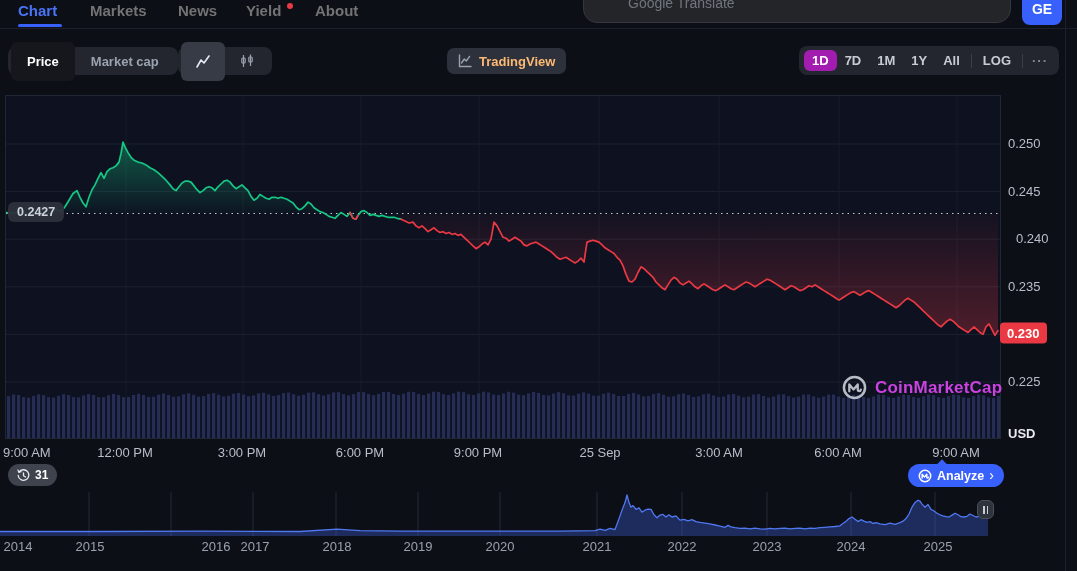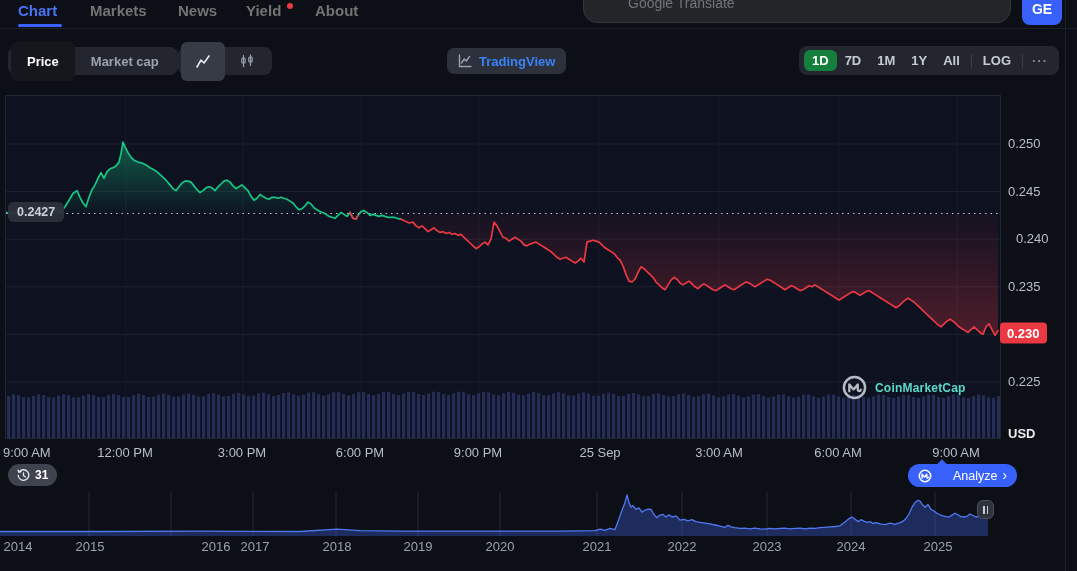--- a/index.html
+++ b/index.html
@@ -27,42 +27,42 @@
   .chip.dark{background:#15171d;color:#fff;}
   .chip.lite{background:#363b46;}
   .chip.ghost{color:#9aa2af;background:transparent;}
   .btn{position:absolute;display:flex;align-items:center;background:#2c313b;border-radius:7px;cursor:pointer;
        box-sizing:border-box;}
   .dd{position:absolute;background:#23262e;border-radius:8px;display:flex;align-items:center;cursor:pointer;
       box-sizing:border-box;}
   .rangebar{position:absolute;left:799px;top:46px;height:29px;background:#23262e;border-radius:8px;
             display:flex;align-items:center;padding:0 5px;box-sizing:border-box;}
   .rbtn{padding:3px 8px;border-radius:6px;font-size:13px;font-weight:700;color:#c7ccd4;cursor:pointer;}
-  .rbtn.active{background:#15803d;color:#fff;text-align:center;}
+  .rbtn.active{background:#a21caf;color:#fff;text-align:center;}
   .rsep{width:1px;height:14px;background:#3a3f4a;margin:0 3px;}
   .rmore{color:#828998;font-size:13px;font-weight:700;padding:3px 6px;cursor:pointer;letter-spacing:1px;}
   
   .chart-frame{position:absolute;left:5px;top:95px;width:994px;height:342px;background:#0d1120;
                border:1px solid #1f2634;box-sizing:content-box;}
   .ytick{position:absolute;left:1008px;transform:translateY(-50%);font-size:13px;color:#b9bec9;}
   .usd{position:absolute;left:1008px;transform:translateY(-50%);font-size:13px;font-weight:700;color:#e8eaee;}
   .price-badge{position:absolute;left:1000px;transform:translateY(-50%);background:#ea3943;color:#fff;
                font-size:13px;font-weight:700;padding:3px 7px;border-radius:4px;}
   .base-pill{position:absolute;left:8px;transform:translateY(-50%);background:rgba(45,50,60,.95);color:#ccd1da;
              font-size:12.5px;font-weight:700;padding:3px 9px;border-radius:6px;}
   .xtick{position:absolute;top:445px;font-size:13px;color:#b9bec9;white-space:nowrap;}
   .watermark{position:absolute;left:842px;top:375px;display:flex;align-items:center;gap:8px;opacity:.93;}
-  .watermark span{font-size:12px;font-weight:700;color:#5eead4;letter-spacing:.2px;}
+  .watermark span{font-size:17px;font-weight:700;color:#d946ef;letter-spacing:.2px;}
   
   .hist-pill{position:absolute;left:8px;top:464px;height:22px;background:#3e434d;border-radius:11px;
              display:flex;align-items:center;gap:5px;padding:0 9px;cursor:pointer;}
   .hist-pill b{font-size:12px;color:#fff;}
   .analyze{position:absolute;left:908px;top:464px;height:23px;background:#3861fb;border-radius:12px;
            display:flex;align-items:center;gap:5px;padding:0 10px;cursor:pointer;color:#fff;}
-  .analyze b{font-size:12.5px;font-weight:400;margin-left:16px;}
+  .analyze b{font-size:12.5px;font-weight:700;}
   .analyze .chev{font-size:14px;line-height:1;margin-top:-2px;}
   .analyze::before{content:"";position:absolute;left:30px;top:-3px;width:8px;height:8px;background:#3861fb;
                    transform:rotate(45deg);}
   
   .mini-wrap{position:absolute;left:0;top:491px;width:1065px;height:46px;}
   .year{position:absolute;top:539px;transform:translateX(-50%);font-size:13px;color:#9aa1ad;}
   .handle{position:absolute;left:977px;top:500px;width:17px;height:19px;background:#2f333d;border:1px solid #4a4f59;
           border-radius:6px;display:flex;align-items:center;justify-content:center;gap:2px;cursor:ew-resize;box-sizing:border-box;}
   .handle i{display:block;width:1.5px;height:8px;background:#c9cdd4;}
 </style>
@@ -113,21 +113,21 @@
         <rect x="8.8" y="3" width="3.4" height="5" rx="1" fill="none" stroke="#9aa2af" stroke-width="1.2"></rect>
       </svg>
     </div>
   </div>
 
   <div class="btn" style="left:447px;top:48px;height:26px;padding:0 11px;gap:7px">
     <svg width="14" height="14" viewBox="0 0 14 14">
       <path d="M1.5 1v11.5H13" fill="none" stroke="#9aa2af" stroke-width="1.4" stroke-linecap="round"></path>
       <polyline points="3.5,9 6.3,5 8.3,7 11.6,2.4" fill="none" stroke="#9aa2af" stroke-width="1.4" stroke-linecap="round" stroke-linejoin="round"></polyline>
     </svg>
-    <span style="font-size:13px;font-weight:700;color:#3b82f6">TradingView</span>
+    <span style="font-size:13px;font-weight:700;color:#fdba74">TradingView</span>
   </div>
 
 
   <div class="rangebar" id="ranges">
       <div class="rbtn active">1D</div>
       <div class="rbtn">7D</div>
       <div class="rbtn">1M</div>
       <div class="rbtn">1Y</div>
       <div class="rbtn">All</div>
       <div class="rsep"></div>

